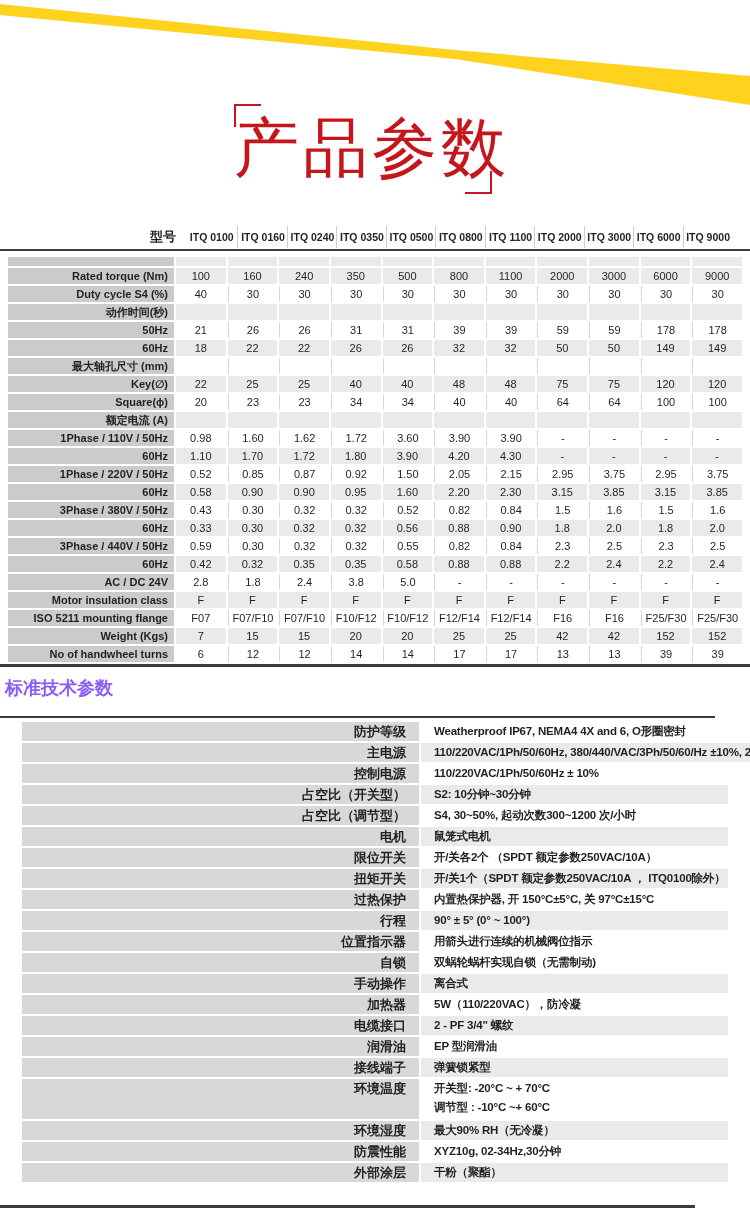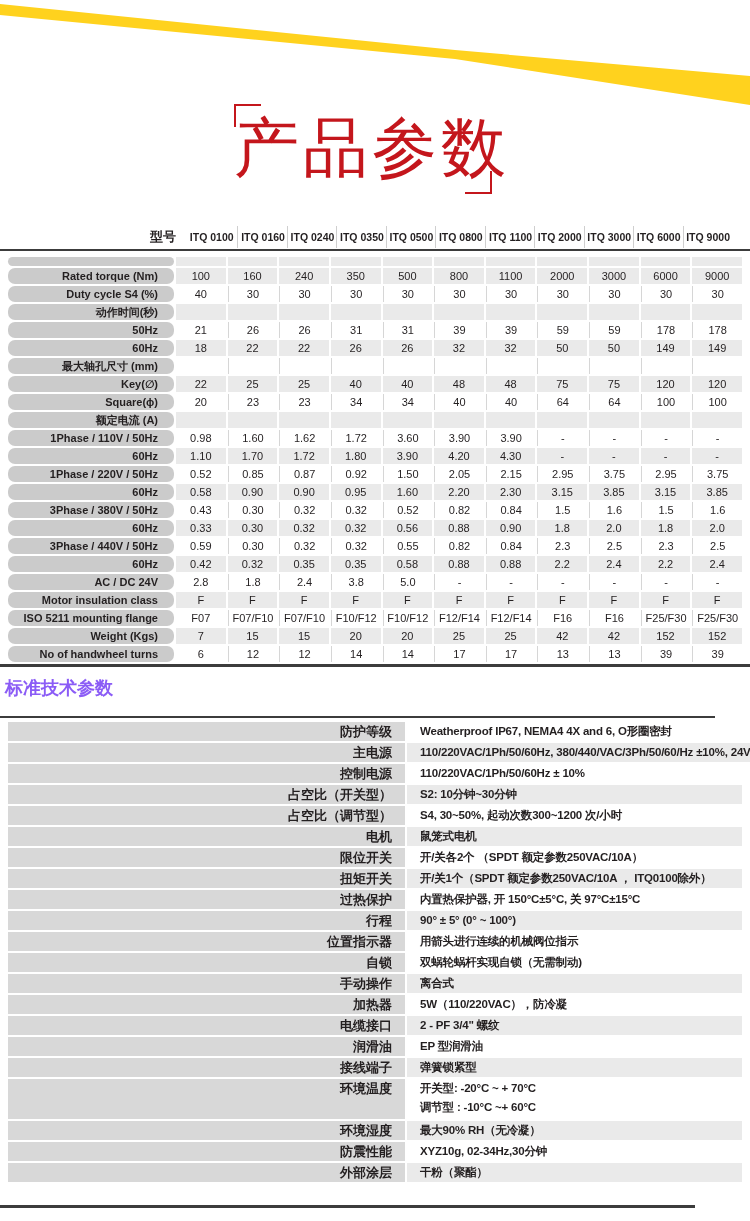--- a/index.html
+++ b/index.html
@@ -28,29 +28,29 @@
   .model-header{position:absolute;top:226px;left:0;width:750px;padding:0 20px;box-sizing:border-box;}
   .model-grid{display:grid;grid-template-columns:166px repeat(11,1fr);column-gap:2px;height:22px;}
   .model-label{font-size:13px;font-weight:bold;text-align:right;line-height:22px;padding-right:10px;}
   .mc{font-size:10.5px;font-weight:bold;text-align:center;line-height:22px;white-space:nowrap;}
   .mc + .mc{border-left:1px solid #cfcfcf;text-align:right;}
   
   .spec{position:absolute;top:257px;left:0;width:750px;padding:0 8px;box-sizing:border-box;}
   .srow{display:grid;grid-template-columns:166px repeat(11,1fr);column-gap:2px;height:16px;margin-bottom:2px;}
   .srow.sp{height:9px;}
   .lc{background:#cbcbcb;font-size:11px;font-weight:bold;text-align:right;line-height:16px;
-      padding-right:16px;white-space:nowrap;border-radius:7px;}
+      padding-right:6px;white-space:nowrap;}
   .dc{font-size:11px;text-align:center;line-height:16px;white-space:nowrap;}
   .srow.g .dc{background:#eaeaea;}
   .srow.w .dc{background:#ffffff;}
   .srow.w .dc + .dc{border-left:1px solid #d6d6d6;}
   .srow.sp .lc{font-size:0;}
   
   .sec2-heading{position:absolute;top:676px;left:5px;margin:0;font-size:18px;font-weight:bold;color:#8b5cf6;}
-  .tech{position:absolute;top:722px;left:0;width:750px;padding:0 8px;box-sizing:border-box;}
+  .tech{position:absolute;top:722px;left:0;width:750px;padding:0 22px;box-sizing:border-box;}
   .trow{display:grid;grid-template-columns:397px 1fr;column-gap:2px;margin-bottom:2px;}
   .tl2{background:#d8d8d8;font-size:13px;font-weight:bold;text-align:right;line-height:19px;
        padding-right:13px;white-space:nowrap;}
   .tv{padding-left:13px;font-size:11.5px;font-weight:bold;letter-spacing:-0.2px;
       line-height:19px;white-space:nowrap;}
   .trow .tv.vg{background:#eaeaea;}
   .trow .tv.vw{background:#ffffff;}
   .trow{height:19px;}
   .trow.tall{height:40px;}
   .trow.tall .tl2{line-height:19px;padding-top:0;}

